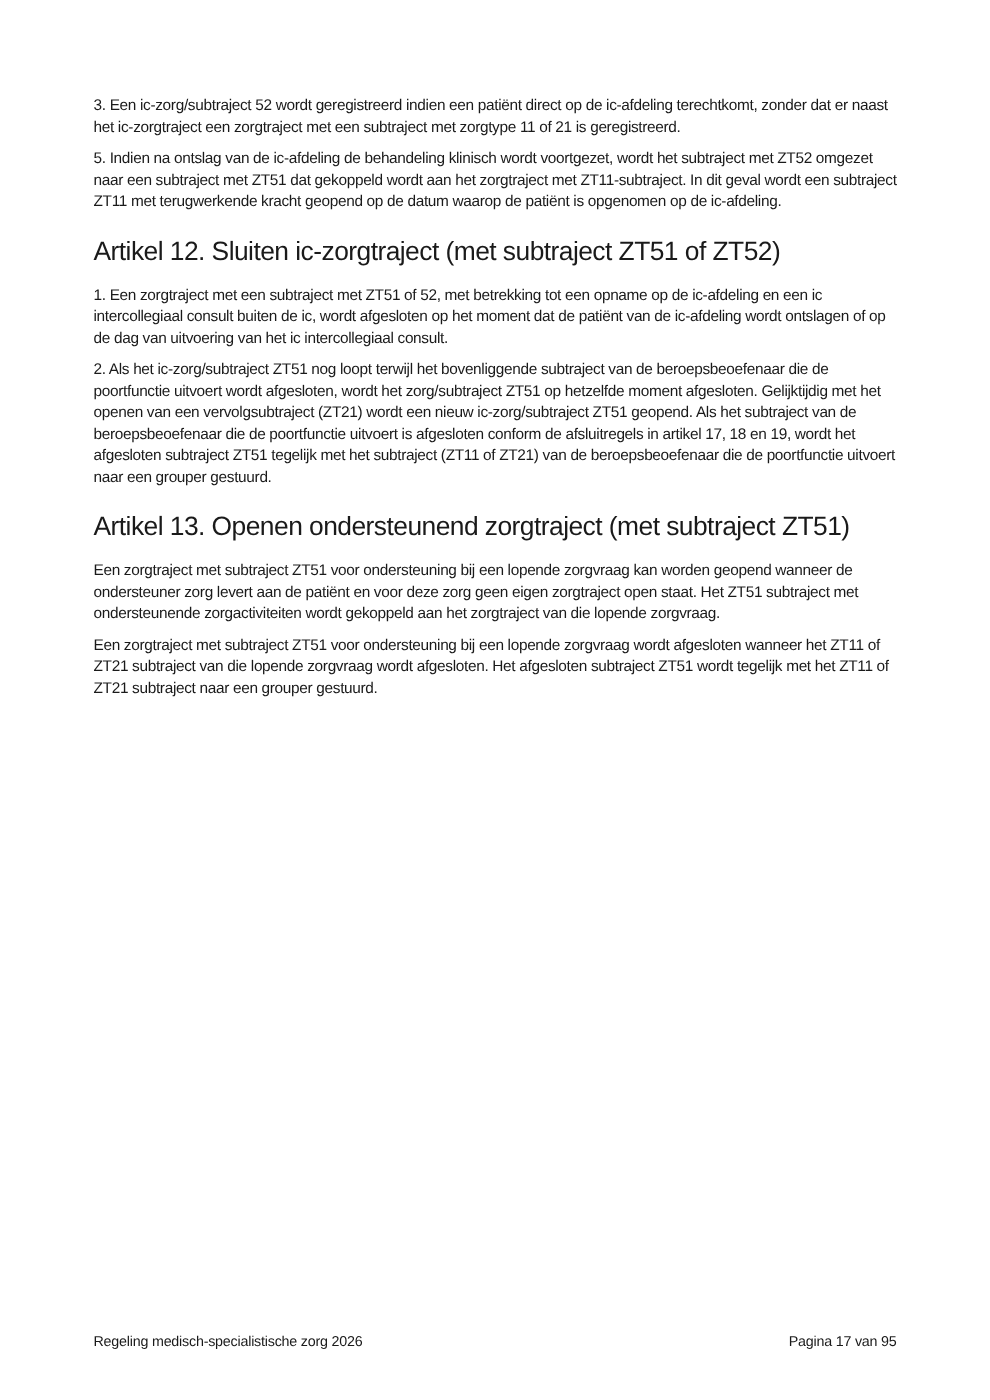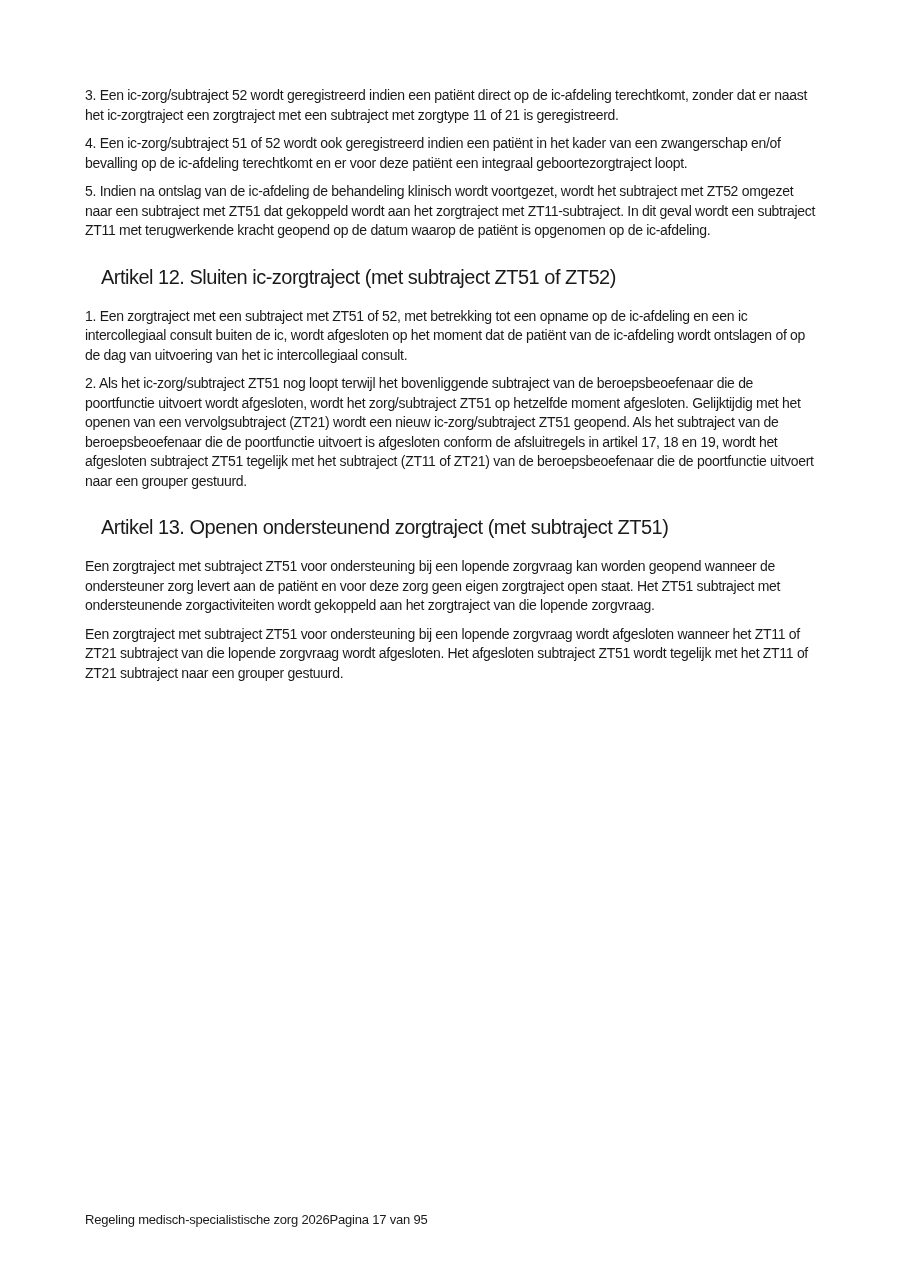--- a/index.html
+++ b/index.html
@@ -24,46 +24,46 @@
     width: 732px;
   }
   .body-text {
     font-size: 14px;
     line-height: 19.5px;
     letter-spacing: -0.3px;
     margin: 0 0 9px 0;
     color: var(--text-color, #1a1a1a);
   }
   .article-heading {
-    font-size: 20px;
+    font-size: 24px;
     font-weight: 400;
     line-height: 30px;
     letter-spacing: -0.5px;
-    margin: 21px 0 15px 16px;
+    margin: 21px 0 15px 0;
     color: var(--text-color, #1a1a1a);
   }
   .footer {
     position: absolute;
     left: 85px;
     right: 85px;
     top: 1212px;
     display: flex;
+    justify-content: space-between;
     font-size: 13px;
     letter-spacing: -0.2px;
     color: var(--text-color, #1a1a1a);
   }
 </style>
 </head>
 <body>
 
 <div class="page">
   <main class="content">
 
     <p class="body-text">3. Een ic-zorg/subtraject 52 wordt geregistreerd indien een patiënt direct op de ic-afdeling terechtkomt, zonder dat er naast het ic-zorgtraject een zorgtraject met een subtraject met zorgtype 11 of 21 is geregistreerd.</p>
-    <p class="body-text">4. Een ic-zorg/subtraject 51 of 52 wordt ook geregistreerd indien een patiënt in het kader van een zwangerschap en/of bevalling op de ic-afdeling terechtkomt en er voor deze patiënt een integraal geboortezorgtraject loopt.</p>
     <p class="body-text">5. Indien na ontslag van de ic-afdeling de behandeling klinisch wordt voortgezet, wordt het subtraject met ZT52 omgezet naar een subtraject met ZT51 dat gekoppeld wordt aan het zorgtraject met ZT11-subtraject. In dit geval wordt een subtraject ZT11 met terugwerkende kracht geopend op de datum waarop de patiënt is opgenomen op de ic-afdeling.</p>
 
     <h2 class="article-heading">Artikel 12. Sluiten ic-zorgtraject (met subtraject ZT51 of ZT52)</h2>
     <p class="body-text">1. Een zorgtraject met een subtraject met ZT51 of 52, met betrekking tot een opname op de ic-afdeling en een ic intercollegiaal consult buiten de ic, wordt afgesloten op het moment dat de patiënt van de ic-afdeling wordt ontslagen of op de dag van uitvoering van het ic intercollegiaal consult.</p>
     <p class="body-text">2. Als het ic-zorg/subtraject ZT51 nog loopt terwijl het bovenliggende subtraject van de beroepsbeoefenaar die de poortfunctie uitvoert wordt afgesloten, wordt het zorg/subtraject ZT51 op hetzelfde moment afgesloten. Gelijktijdig met het openen van een vervolgsubtraject (ZT21) wordt een nieuw ic-zorg/subtraject ZT51 geopend. Als het subtraject van de beroepsbeoefenaar die de poortfunctie uitvoert is afgesloten conform de afsluitregels in artikel 17, 18 en 19, wordt het afgesloten subtraject ZT51 tegelijk met het subtraject (ZT11 of ZT21) van de beroepsbeoefenaar die de poortfunctie uitvoert naar een grouper gestuurd.</p>
 
     <h2 class="article-heading">Artikel 13. Openen ondersteunend zorgtraject (met subtraject ZT51)</h2>
     <p class="body-text">Een zorgtraject met subtraject ZT51 voor ondersteuning bij een lopende zorgvraag kan worden geopend wanneer de ondersteuner zorg levert aan de patiënt en voor deze zorg geen eigen zorgtraject open staat. Het ZT51 subtraject met ondersteunende zorgactiviteiten wordt gekoppeld aan het zorgtraject van die lopende zorgvraag.</p>
 
     <p class="body-text">Een zorgtraject met subtraject ZT51 voor ondersteuning bij een lopende zorgvraag wordt afgesloten wanneer het ZT11 of ZT21 subtraject van die lopende zorgvraag wordt afgesloten. Het afgesloten subtraject ZT51 wordt tegelijk met het ZT11 of ZT21 subtraject naar een grouper gestuurd.</p>

